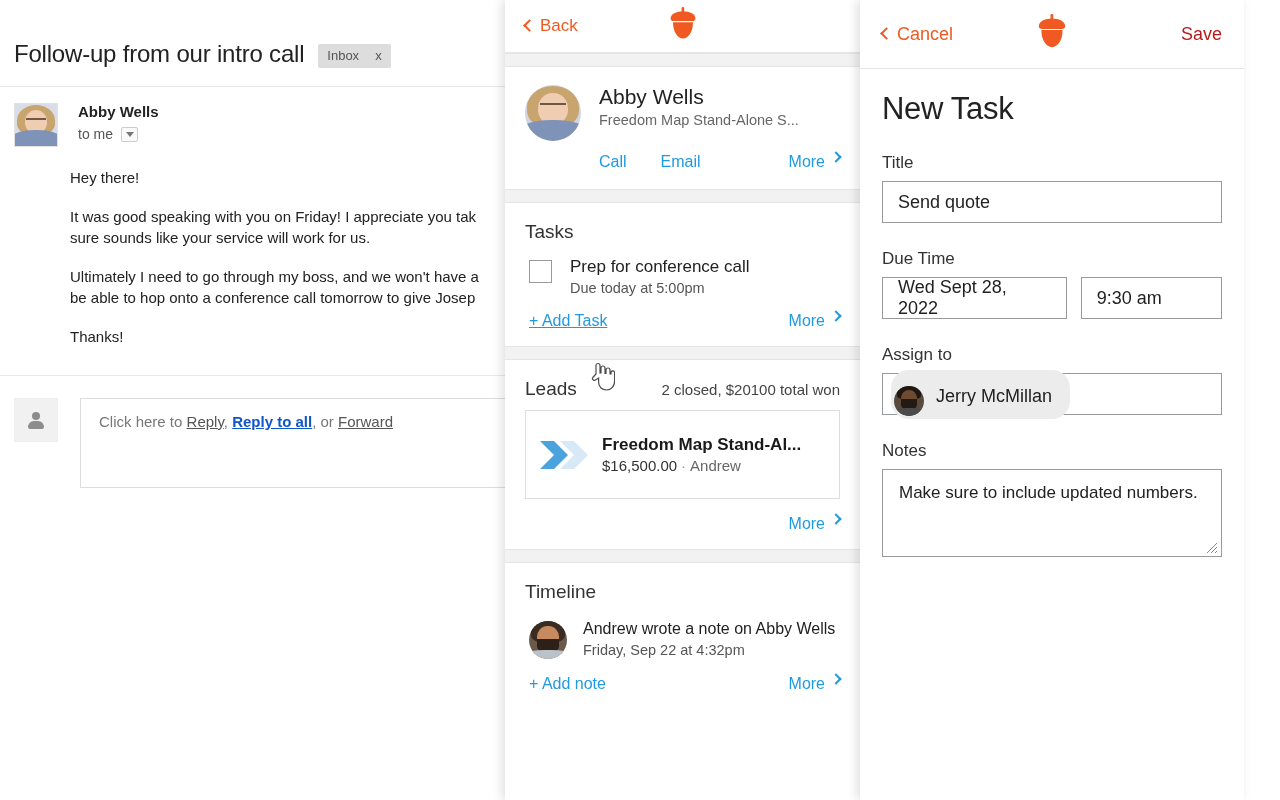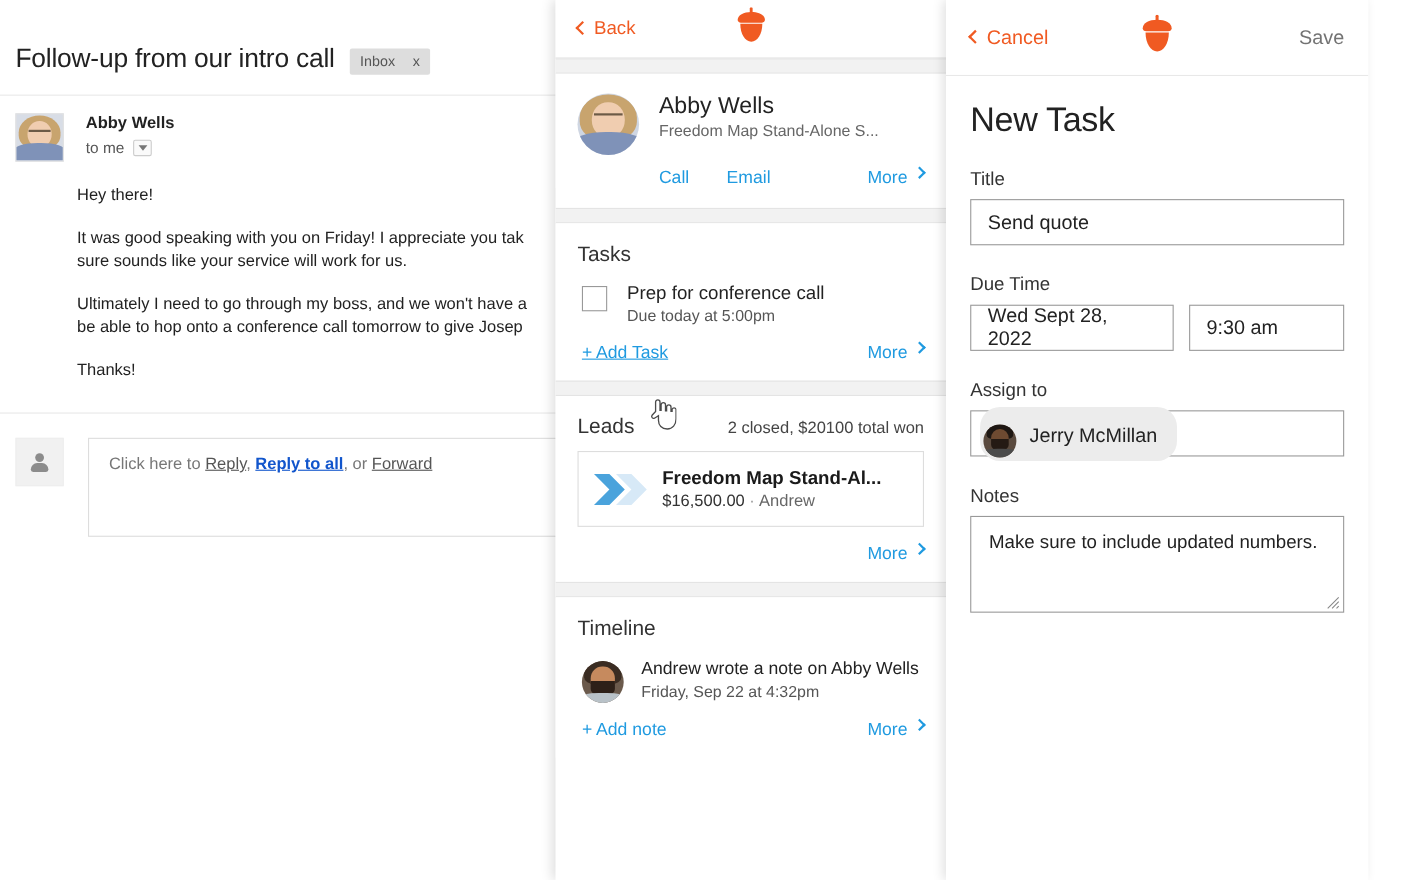--- a/index.html
+++ b/index.html
@@ -116,42 +116,42 @@
 
   .task-row { display: flex; align-items: flex-start; padding: 8px 0 0 4px; }
   .checkbox { width: 23px; height: 23px; border: 1px solid #999; background: #fff; flex: 0 0 23px; margin-top: 3px; cursor: pointer; }
   .task-meta { padding-left: 18px; }
   .task-title { font-size: 17px; color: #222; }
   .task-due { font-size: 14.5px; color: #555; margin-top: 3px; }
   .foot-row { display: flex; align-items: center; padding: 16px 0 16px 4px; }
   .add-link { color: #1f9ae0; font-size: 16px; cursor: pointer; }
   .add-link.underlined { text-decoration: underline; }
 
-  .lead-card { border: 1px solid #ddd; background: #fff; display: flex; align-items: center; padding: 14px 12px; margin-top: 4px; }
+  .lead-card { border: 1px solid #ddd; background: #fff; display: flex; align-items: center; padding: 24px 12px; margin-top: 4px; }
   .lead-icon { flex: 0 0 54px; height: 36px; position: relative; margin-right: 10px; }
   .lead-meta { min-width: 0; }
   .lead-name { font-size: 17px; color: #1a1a1a; font-weight: bold; white-space: nowrap; overflow: hidden; text-overflow: ellipsis; }
   .lead-sub { font-size: 15px; color: #333; margin-top: 2px; }
   .lead-sub .dot { color: #999; padding: 0 4px; }
   .lead-sub .who { color: #666; }
 
   .tl-row { display: flex; align-items: flex-start; padding: 8px 0 0 4px; }
   .tl-av { width: 38px; height: 38px; border-radius: 50%; flex: 0 0 38px; overflow: hidden; background: #6b5a4c; position: relative; margin-top: 4px;}
   .tl-meta { padding-left: 16px; }
   .tl-text { font-size: 16px; color: #222; line-height: 23px; }
   .tl-date { font-size: 14.5px; color: #555; margin-top: 2px; }
 
   
   .task-panel {
     position: absolute; left: 860px; top: 0; width: 384px; height: 800px;
     background: #fff; box-shadow: -3px 0 10px rgba(0,0,0,0.13); overflow: hidden;
   }
   .task-panel .panel-bar { height: 68px; padding: 0 22px; }
   .task-panel .bar-link.left { padding-left: 0; font-size: 18px; }
-  .save-link { margin-left: auto; color: #737373; font-size: 18px; cursor: pointer; }
+  .save-link { margin-left: auto; color: #b91c1c; font-size: 18px; cursor: pointer; }
   .form-body { padding: 22px 22px 0 22px; }
   .form-title { font-size: 31px; color: #222; font-weight: 400; letter-spacing: -0.3px; }
   .field-label { font-size: 17px; color: #333; margin: 26px 0 8px 0; }
   .inp {
     width: 100%; height: 42px; border: 1px solid #999; background: #fff;
     font-size: 18px; color: #222; padding: 0 15px; display: flex; align-items: center;
     font-family: "Liberation Sans", sans-serif;
   }
   .row2 { display: flex; gap: 14px; }
   .inp.date { width: 207px; }

